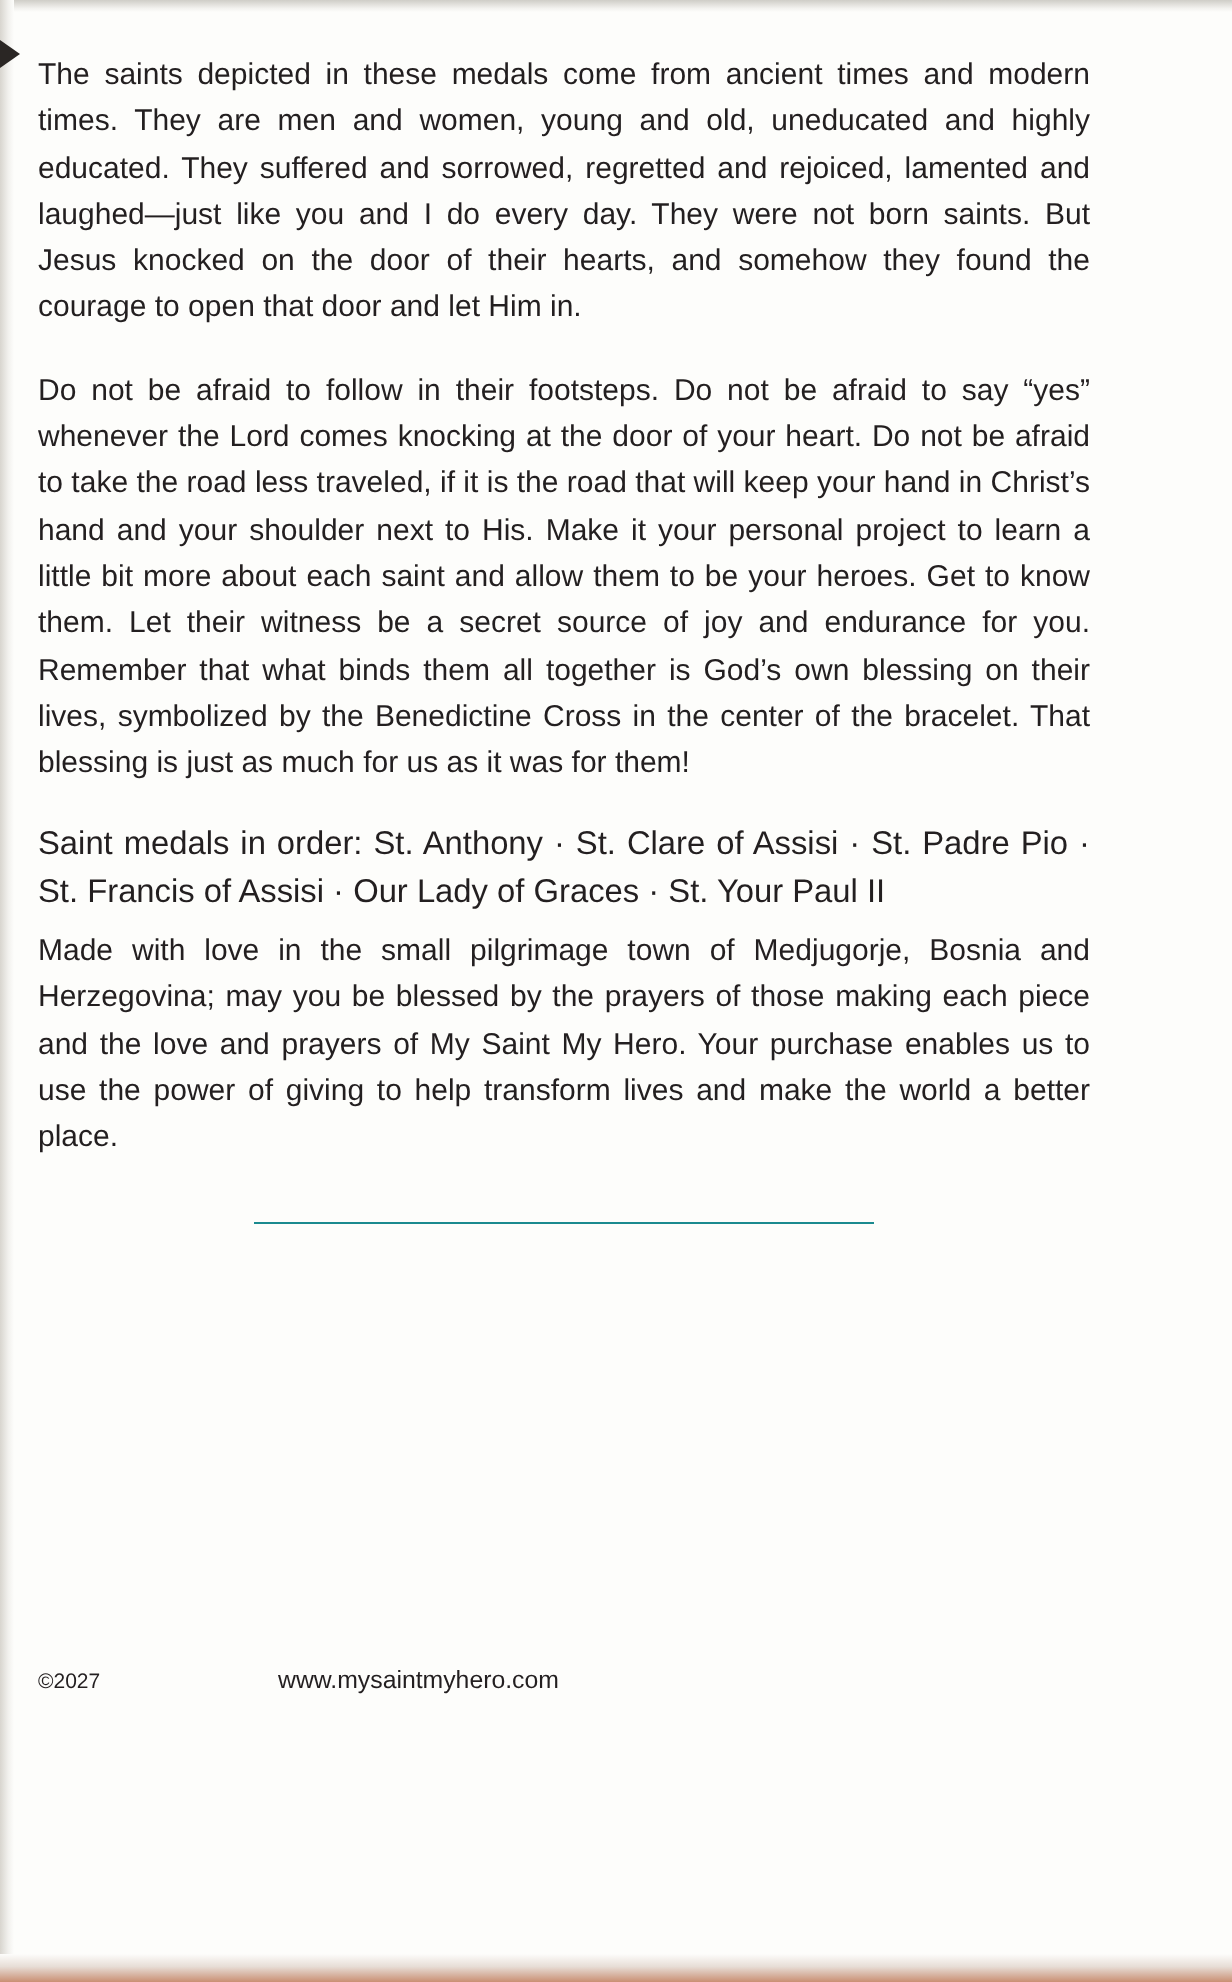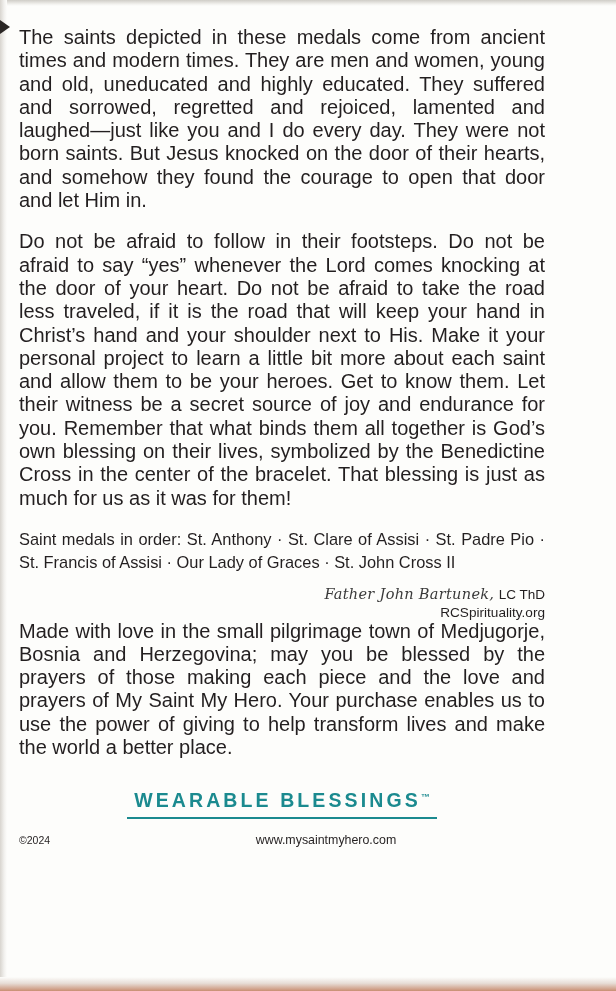--- a/index.html
+++ b/index.html
@@ -61,21 +61,21 @@
 
   .content {
     position: absolute;
     left: 19px;
     top: 26px;
     width: 526px;
   }
 
   p.body-par {
     margin: 0 0 18px 0;
-    font-size: 20px;
+    font-size: 15px;
     line-height: 23.3px;
     text-align: justify;
     text-justify: inter-word;
     color: #231f20;
     font-family: "Liberation Serif", serif;
   }
   p.body-par.sans {
     font-family: "Liberation Sans", sans-serif;
   }
 
@@ -167,59 +167,50 @@
     font-family: "Liberation Sans", sans-serif;
     font-size: 10.5px;
     color: #231f20;
     width: 120px;
   }
   .site-url {
     font-family: "Liberation Sans", sans-serif;
     font-size: 12.4px;
     color: #231f20;
     flex: 1;
-    text-align: center;
     padding-right: 84px;
   }
 </style>
 </head>
 <body>
 
 <div class="page">
 
   <div class="edge-top"></div>
   <div class="edge-left"></div>
   <div class="arrow-mark"></div>
 
   <div class="content">
 
     <p class="body-par sans">The saints depicted in these medals come from ancient times and modern times. They are men and women, young and old, uneducated and highly educated. They suffered and sorrowed, regretted and rejoiced, lamented and laughed—just like you and I do every day. They were not born saints. But Jesus knocked on the door of their hearts, and somehow they found the courage to open that door and let Him in.</p>
 
     <p class="body-par sans">Do not be afraid to follow in their footsteps. Do not be afraid to say “yes” whenever the Lord comes knocking at the door of your heart. Do not be afraid to take the road less traveled, if it is the road that will keep your hand in Christ’s hand and your shoulder next to His. Make it your personal project to learn a little bit more about each saint and allow them to be your heroes. Get to know them. Let their witness be a secret source of joy and endurance for you. Remember that what binds them all together is God’s own blessing on their lives, symbolized by the Benedictine Cross in the center of the bracelet. That blessing is just as much for us as it was for them!</p>
 
     <div class="saints-list">
-      <span class="line first-line">Saint medals in order: St. Anthony · St. Clare of Assisi · St. Padre Pio · St. Francis of Assisi · Our Lady of Graces · St. John Cross II</span>
+      <span class="line first-line">Saint medals in order: St. Anthony · St. Clare of Assisi · St. Padre Pio · St. Francis of Assisi · Our Lady of Graces · St. Your Paul II</span>
     </div>
 
-    <div class="signature-block">
-      <div>
-        <span class="sig-name">Father John Bartunek,</span>
-        <span class="sig-suffix">LC ThD</span>
-      </div>
-      <div class="sig-site">RCSpirituality.org</div>
-    </div>
 
     <p class="body-par sans closing-par">Made with love in the small pilgrimage town of Medjugorje, Bosnia and Herzegovina; may you be blessed by the prayers of those making each piece and the love and prayers of My Saint My Hero. Your purchase enables us to use the power of giving to help transform lives and make the world a better place.</p>
 
     <div class="brand-block">
-      <div class="brand-title"><span>WEARABLE BLESSINGS</span><span class="tm">™</span></div>
       <div class="brand-rule"></div>
     </div>
 
   </div>
 
   <div class="footer">
-    <div class="copyright">©2024</div>
+    <div class="copyright">©2027</div>
     <div class="site-url">www.mysaintmyhero.com</div>
   </div>
 
   <div class="edge-bottom"></div>
 </div>
 
 </body></html>

